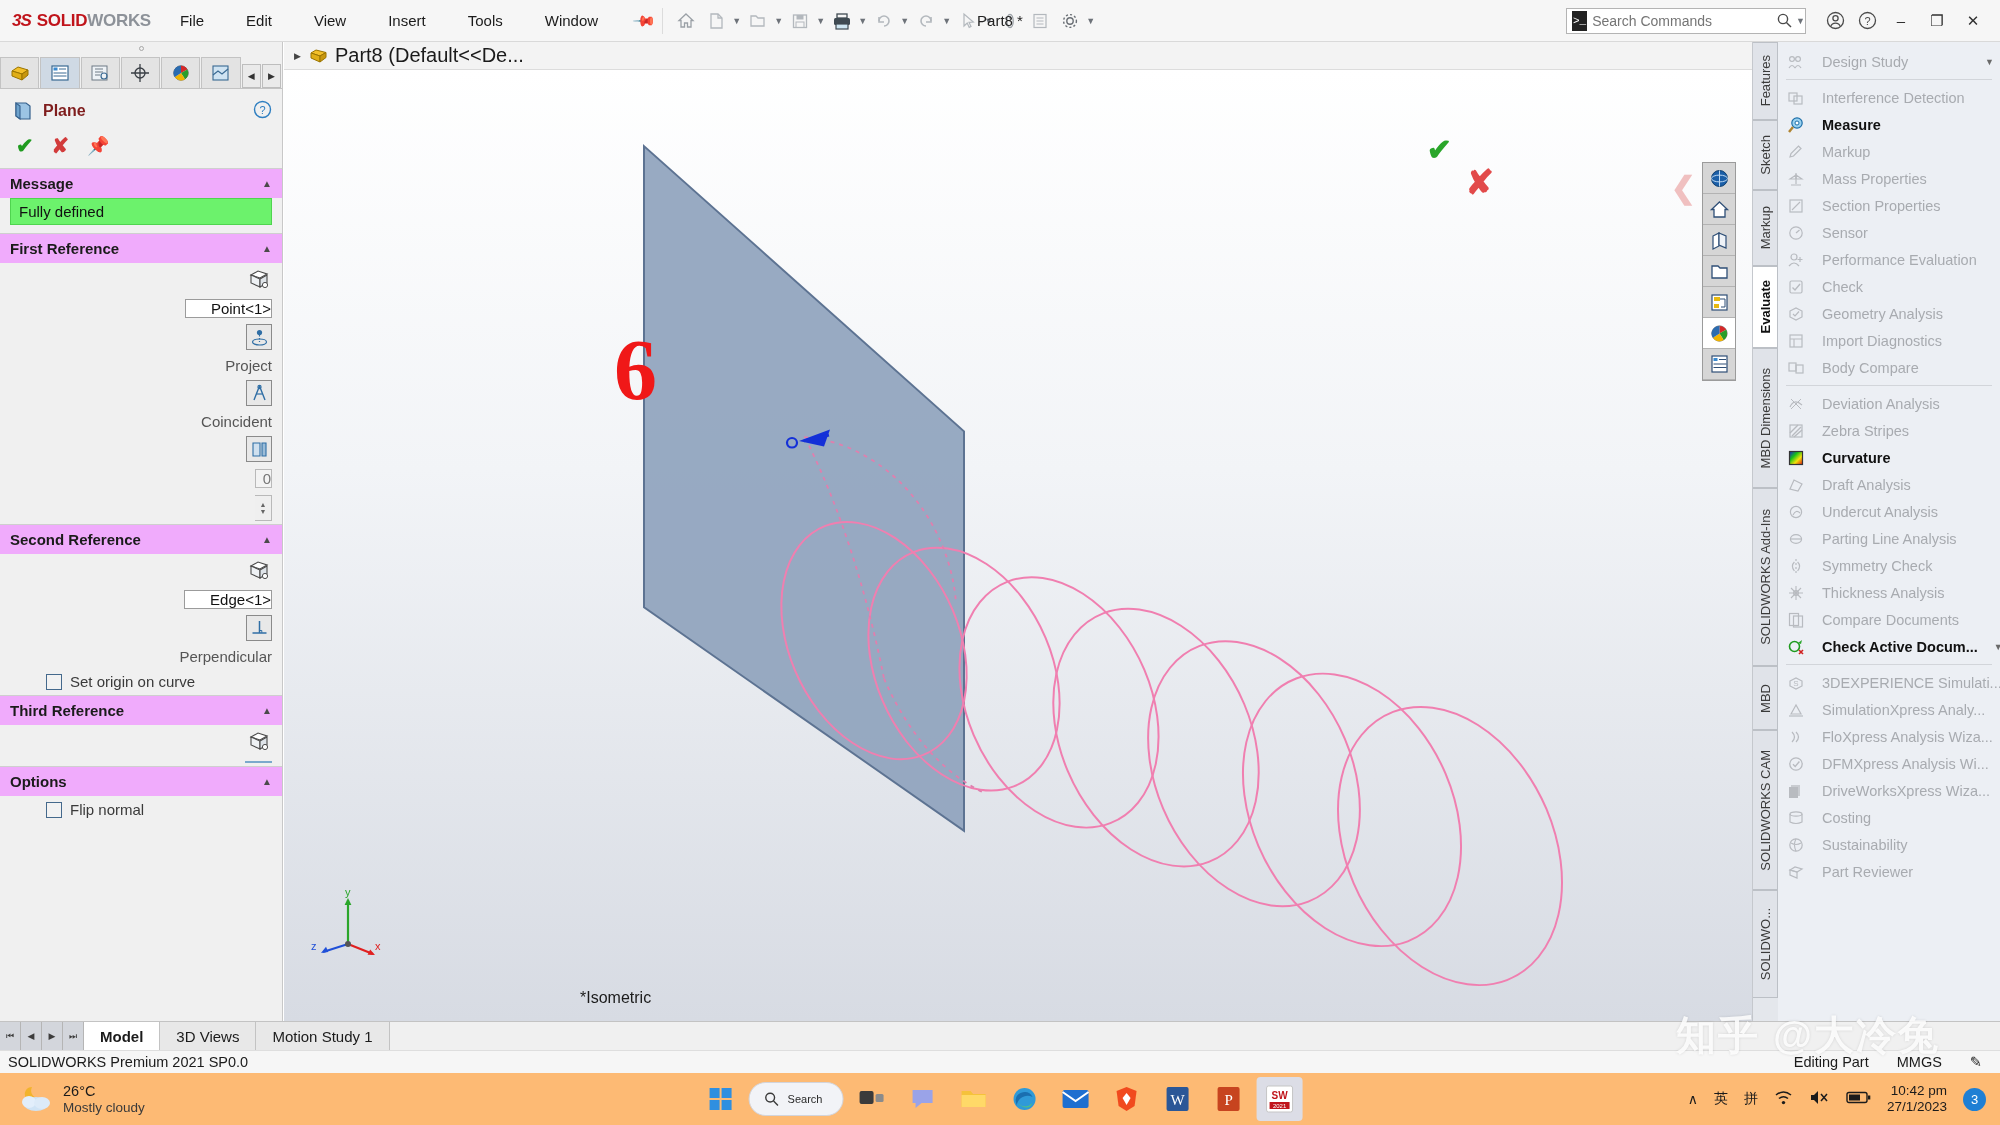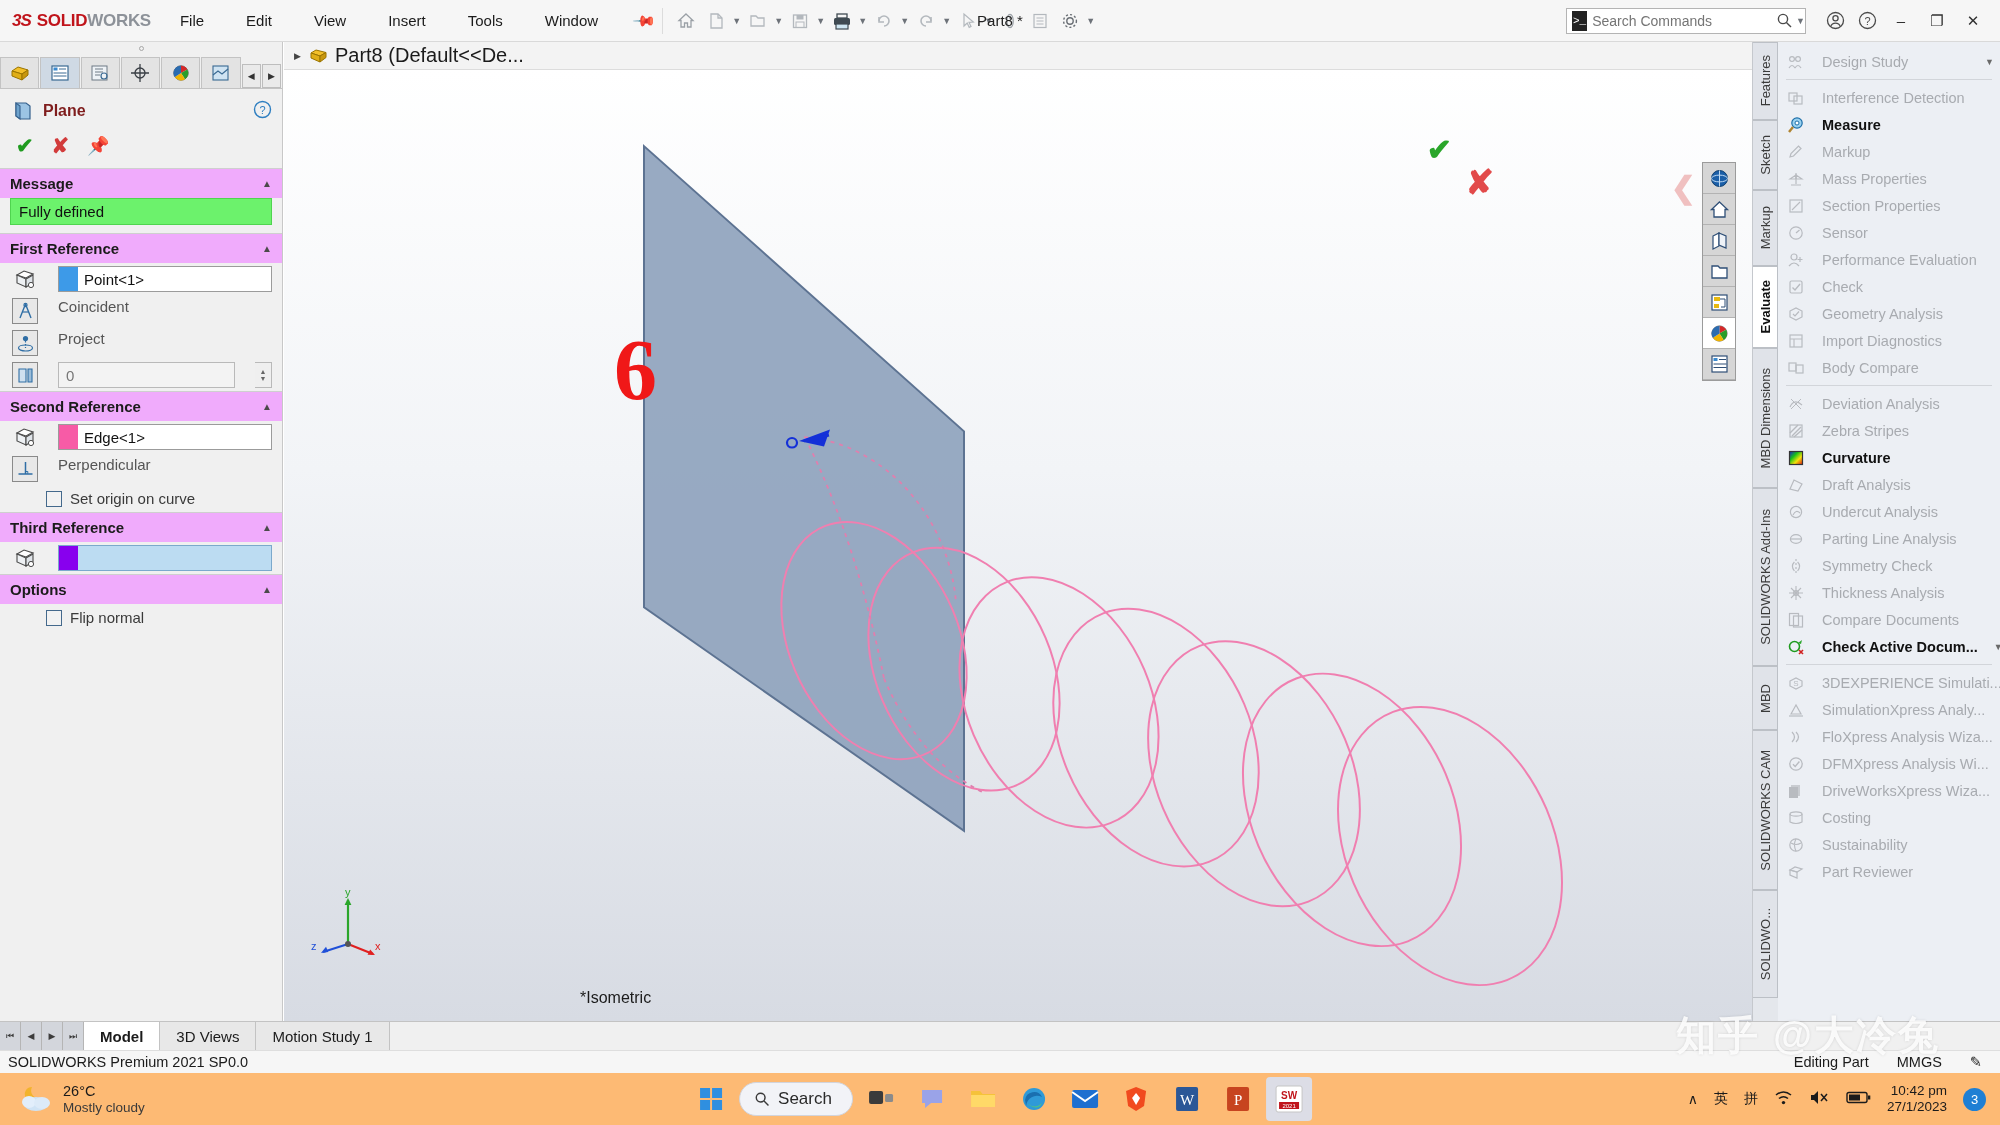--- a/index.html
+++ b/index.html
@@ -55,21 +55,21 @@
      border:1px solid #bdbdbd; background:#eaeaea; font-size:9px; color:#333; margin-right:1px;}
   #pm-header { display:flex; align-items:center; gap:9px; padding:11px 10px 10px 12px; }
   #pm-header .ttl { font-weight:bold; font-size:16px; color:#7f1d1d;}
   #pm-header .help { margin-left:auto; color:#2f7fc1; }
   #pm-actions { display:flex; align-items:center; gap:18px; padding:3px 0 12px 16px;}
   #pm-actions .act { font-size:21px; line-height:1; font-weight:bold;}
   .sect-head { display:flex; align-items:center; background:#f0abfc; border-top:1px solid #cfcfcf;
      padding:6px 10px 6px 10px; font-weight:bold; font-size:15px; color:#1b1b1b;}
   .sect-head .chev { margin-left:auto; font-size:10px; color:#4a4a4a;}
   .msgbox { margin:0 10px 8px 10px; background:#6cf26c; border:1px solid #4fd44f; padding:4px 8px; font-size:15px; color:#111;}
-  .row { display:flex; align-items:flex-start; gap:20px; padding:3px 10px 3px 12px;}
+  .row { display:flex; align-items:flex-end; gap:7px; padding:3px 10px 3px 12px;flex-direction:column;}
   .ibox { width:26px;height:26px; border:1px solid #8a8a8a; background:#e8e8e8;
       display:flex;align-items:center;justify-content:center;}
   .ibox.flat { border:none; background:transparent;}
   .selfield { flex:1; height:26px; border:1px solid #9b9b9b; background:#fff; display:flex; align-items:center;
       font-size:15px; color:#111; overflow:hidden;}
   .selfield .swatch { width:19px; height:100%; flex:0 0 19px;}
   .selfield .txt { padding-left:6px; }
   .selfield.empty { background:#bcdcf2; border-color:#7ba9cc;}
   .rowlabel { font-size:15px; color:#555; }
   .numfield { flex:1; height:26px; border:1px solid #b9b9b9; background:#f3f3f3; display:flex; align-items:center;
@@ -133,21 +133,21 @@
   #taskbar { position:absolute; left:0; right:0; bottom:0; height:52px; background:#fdba74;
      display:flex; align-items:center; }
   #weather { display:flex; align-items:center; gap:9px; padding-left:18px; width:300px;}
   #weather .wtxt { line-height:1.15; }
   #weather .t1 { font-size:14.5px; color:#1b1b1b;}
   #weather .t2 { font-size:13.5px; color:#3a3a3a;}
   #tbcenter { position:absolute; left:50%; transform:translateX(-50%); display:flex; align-items:center; gap:5px;}
   .tbapp { width:46px; height:44px; display:flex; align-items:center; justify-content:center; border-radius:4px;}
   .tbapp.active { background:#dcdde6; }
   #searchpill { display:flex; align-items:center; gap:8px; height:34px; padding:0 20px 0 14px;
-     background:#f2f3f7; border:1px solid #d2d4dc; border-radius:17px; font-size:17px; color:#2a2a2a;}
+     background:#f2f3f7; border:1px solid #d2d4dc; border-radius:17px; font-size:11px; color:#2a2a2a;}
   #tbright { margin-left:auto; display:flex; align-items:center; gap:16px; padding-right:14px; font-size:14px; color:#1b1b1b;}
   #tbright .clock { text-align:right; line-height:1.18; font-size:13.5px;}
   #badge { width:23px;height:23px;border-radius:50%; background:#1e7fd4; color:#fff; font-size:13px;
      display:flex;align-items:center;justify-content:center;}
   #watermark { position:absolute; right:60px; bottom:62px; font-size:40px; color:rgba(255,255,255,0.86);
      font-weight:bold; letter-spacing:2px; text-shadow:0 0 3px rgba(0,0,0,0.12); pointer-events:none;}
 </style>
 </head>
 <body>
 
@@ -365,36 +365,36 @@
         </svg>
     </div>
     <div class="selfield">
       <div class="swatch" style="background:#3d9ae8"></div>
       <div class="txt">Point&lt;1&gt;</div>
     </div>
   </div>
   <div class="row">
     <div class="ibox">
       <svg width="19" height="19" viewBox="0 0 19 19">
+          <ellipse cx="9.5" cy="14" rx="7" ry="3" fill="none" stroke="#2f6ea5" stroke-width="1.2"></ellipse>
+          <circle cx="9.5" cy="4.5" r="2.6" fill="#2f6ea5"></circle>
+          <path d="M9.5 7 v7" stroke="#2f6ea5" stroke-width="1.2" stroke-dasharray="1.5 1.5"></path>
+        </svg>
+    </div>
+    <div class="rowlabel">Project</div>
+  </div>
+  <div class="row">
+    <div class="ibox">
+      <svg width="19" height="19" viewBox="0 0 19 19">
           <path d="M9.5 2 L4 16 M9.5 2 L15 16" fill="none" stroke="#2f6ea5" stroke-width="1.4"></path>
           <path d="M6.6 10 h5.8" stroke="#2f6ea5" stroke-width="1.2"></path>
           <circle cx="9.5" cy="3" r="1.6" fill="none" stroke="#2f6ea5" stroke-width="1.1"></circle>
         </svg>
     </div>
     <div class="rowlabel">Coincident</div>
-  </div>
-  <div class="row">
-    <div class="ibox">
-      <svg width="19" height="19" viewBox="0 0 19 19">
-          <ellipse cx="9.5" cy="14" rx="7" ry="3" fill="none" stroke="#2f6ea5" stroke-width="1.2"></ellipse>
-          <circle cx="9.5" cy="4.5" r="2.6" fill="#2f6ea5"></circle>
-          <path d="M9.5 7 v7" stroke="#2f6ea5" stroke-width="1.2" stroke-dasharray="1.5 1.5"></path>
-        </svg>
-    </div>
-    <div class="rowlabel">Project</div>
   </div>
   <div class="row">
     <div class="ibox">
       <svg width="19" height="19" viewBox="0 0 19 19">
           <path d="M3 3 h7 v13 h-7 z" fill="#cfe0ef" stroke="#2f6ea5" stroke-width="1.1"></path>
           <path d="M12 3 h4 v13 h-4 z" fill="#9bbcd8" stroke="#2f6ea5" stroke-width="1.1"></path>
         </svg>
     </div>
     <div class="numfield">0</div>
     <div class="spin">

